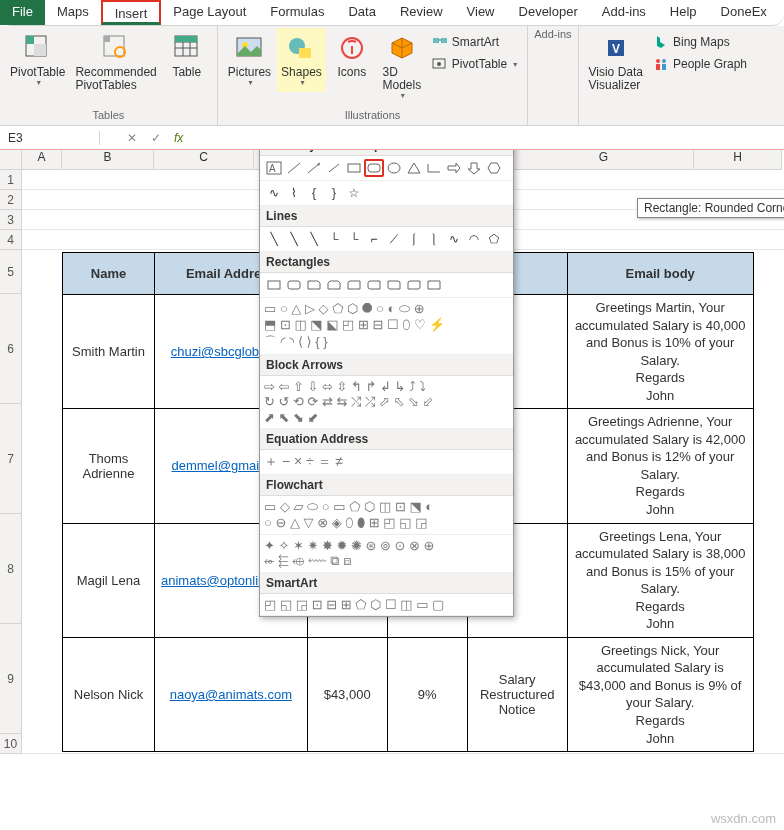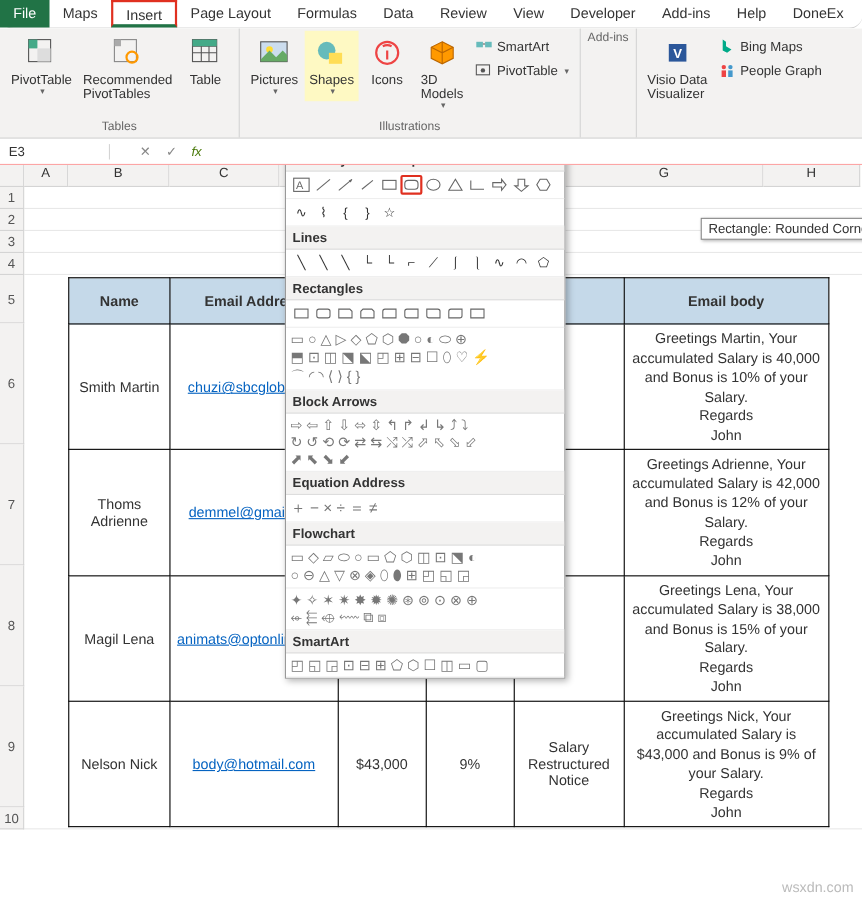--- a/index.html
+++ b/index.html
@@ -30,21 +30,21 @@
 .data-table th { background: #c5d9e9; font-weight:bold; height:42px;}
 .data-table td.email a { color: #0563c1; text-decoration: underline; }
 .data-table td.body { font-size: 13px; line-height:1.35; width: 185px; text-align:center; white-space:pre-line;}
 .data-table td { height: 105px; }
 .shapes-dropdown { position:absolute; left:259px; top:9px; width:255px; background:#fff; border:1px solid #999; box-shadow: 2px 2px 6px rgba(0,0,0,0.3); z-index:50; font-size:12px;}
 .sd-header { background:#f3f2f1; font-weight:bold; padding:3px 6px; border-bottom:1px solid #ddd;}
 .sd-body { padding: 3px 4px; display:flex; flex-wrap:wrap; gap:0px; border-bottom:1px solid #eee;}
 .shape-ico { width:20px; height:18px; display:flex; align-items:center; justify-content:center; cursor:pointer;}
 .shape-ico.hl { border:2px solid #e03020; border-radius:2px;}
 .tooltip-box { position:absolute; left:377px; top:63px; background:#fff; border:1px solid #888; padding:2px 6px; font-size:12px; box-shadow:1px 1px 3px rgba(0,0,0,0.3); z-index:60; white-space:nowrap;}
-.watermark { position:absolute; bottom:16px; right:8px; color:#bbb; font-size:13px;}
+.watermark { position:absolute; bottom:4px; right:8px; color:#bbb; font-size:13px;}
 svg { display:block; }
 </style>
 </head>
 <body>
 
 <div class="ribbon-tabs">
   <div class="tab file">File</div>
   <div class="tab">Maps</div>
   <div class="tab active">Insert</div>
   <div class="tab">Page Layout</div>
@@ -295,21 +295,21 @@
       <td class="email"><a href="#">animats@optonline.com</a></td>
       <td></td>
       <td></td>
       <td></td>
       <td class="body">Greetings Lena, Your accumulated Salary is 38,000 and Bonus is 15% of your Salary.
 Regards
 John</td>
     </tr>
     <tr>
       <td>Nelson  Nick</td>
-      <td class="email"><a href="#">body@hotmail.com</a></td>
+      <td class="email"><a href="#">naoya@animats.com</a></td>
       <td>$43,000</td>
       <td>9%</td>
       <td>Salary Restructured Notice</td>
       <td class="body">Greetings Nick, Your accumulated Salary is $43,000 and Bonus is 9% of your Salary.
 Regards
 John</td>
     </tr>
   </tbody>
     </table>
 

